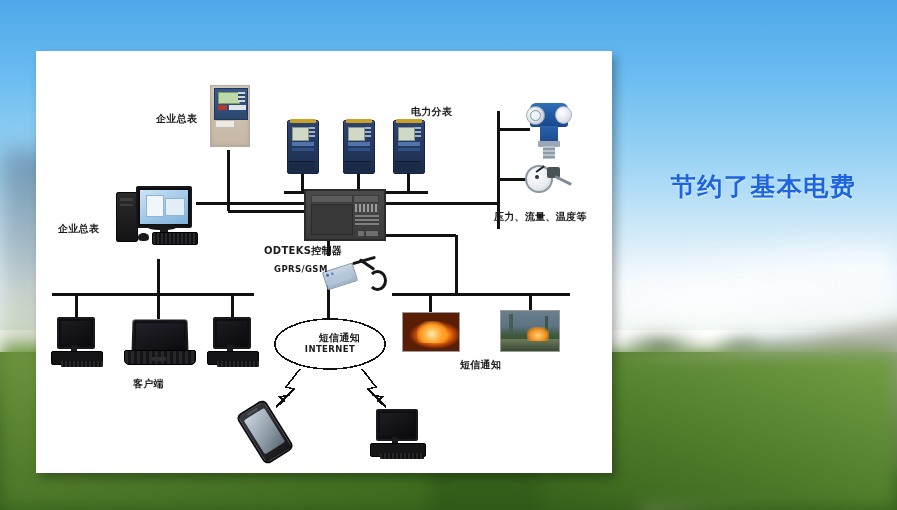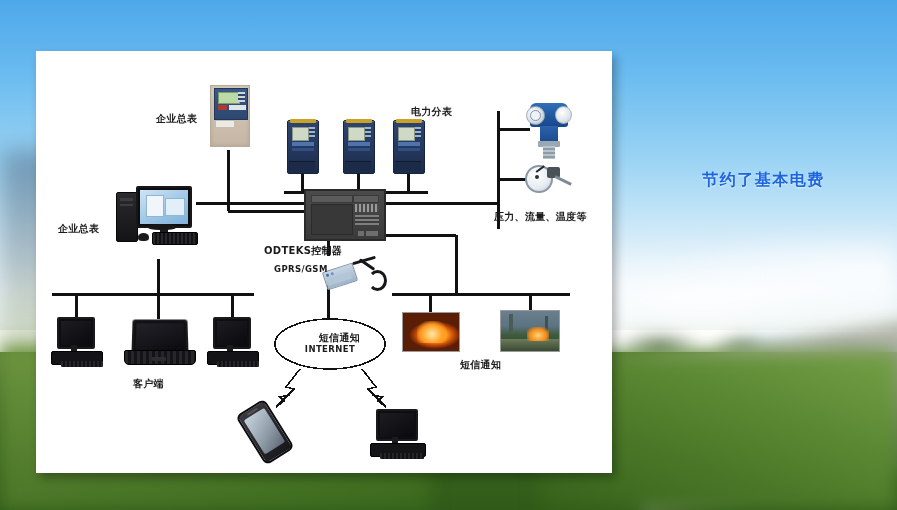--- a/index.html
+++ b/index.html
@@ -194,21 +194,21 @@
 
   
   #rightcol{position:absolute;left:636px;top:140px;width:255px;text-align:center;}
   #rightcol .title{
     font-family:"DejaVu Sans","Liberation Sans",sans-serif;
     font-size:28px;font-weight:bold;color:#1658d8;letter-spacing:2px;
     text-shadow:0 1px 2px rgba(255,255,255,.75);
   }
   #rightcol .line{
     font-family:"DejaVu Sans","Liberation Sans",sans-serif;
-    font-size:16px;font-weight:bold;color:#1d64e0;letter-spacing:1.5px;
+    font-size:25px;font-weight:bold;color:#1d64e0;letter-spacing:1.5px;
     text-shadow:0 1px 2px rgba(255,255,255,.7);
   }
   #rightcol .l1{margin-top:30px;}
   #rightcol .l2{margin-top:16px;}
 </style>
 </head>
 <body>
 
 <div id="bg">
   <div class="sky"></div>

